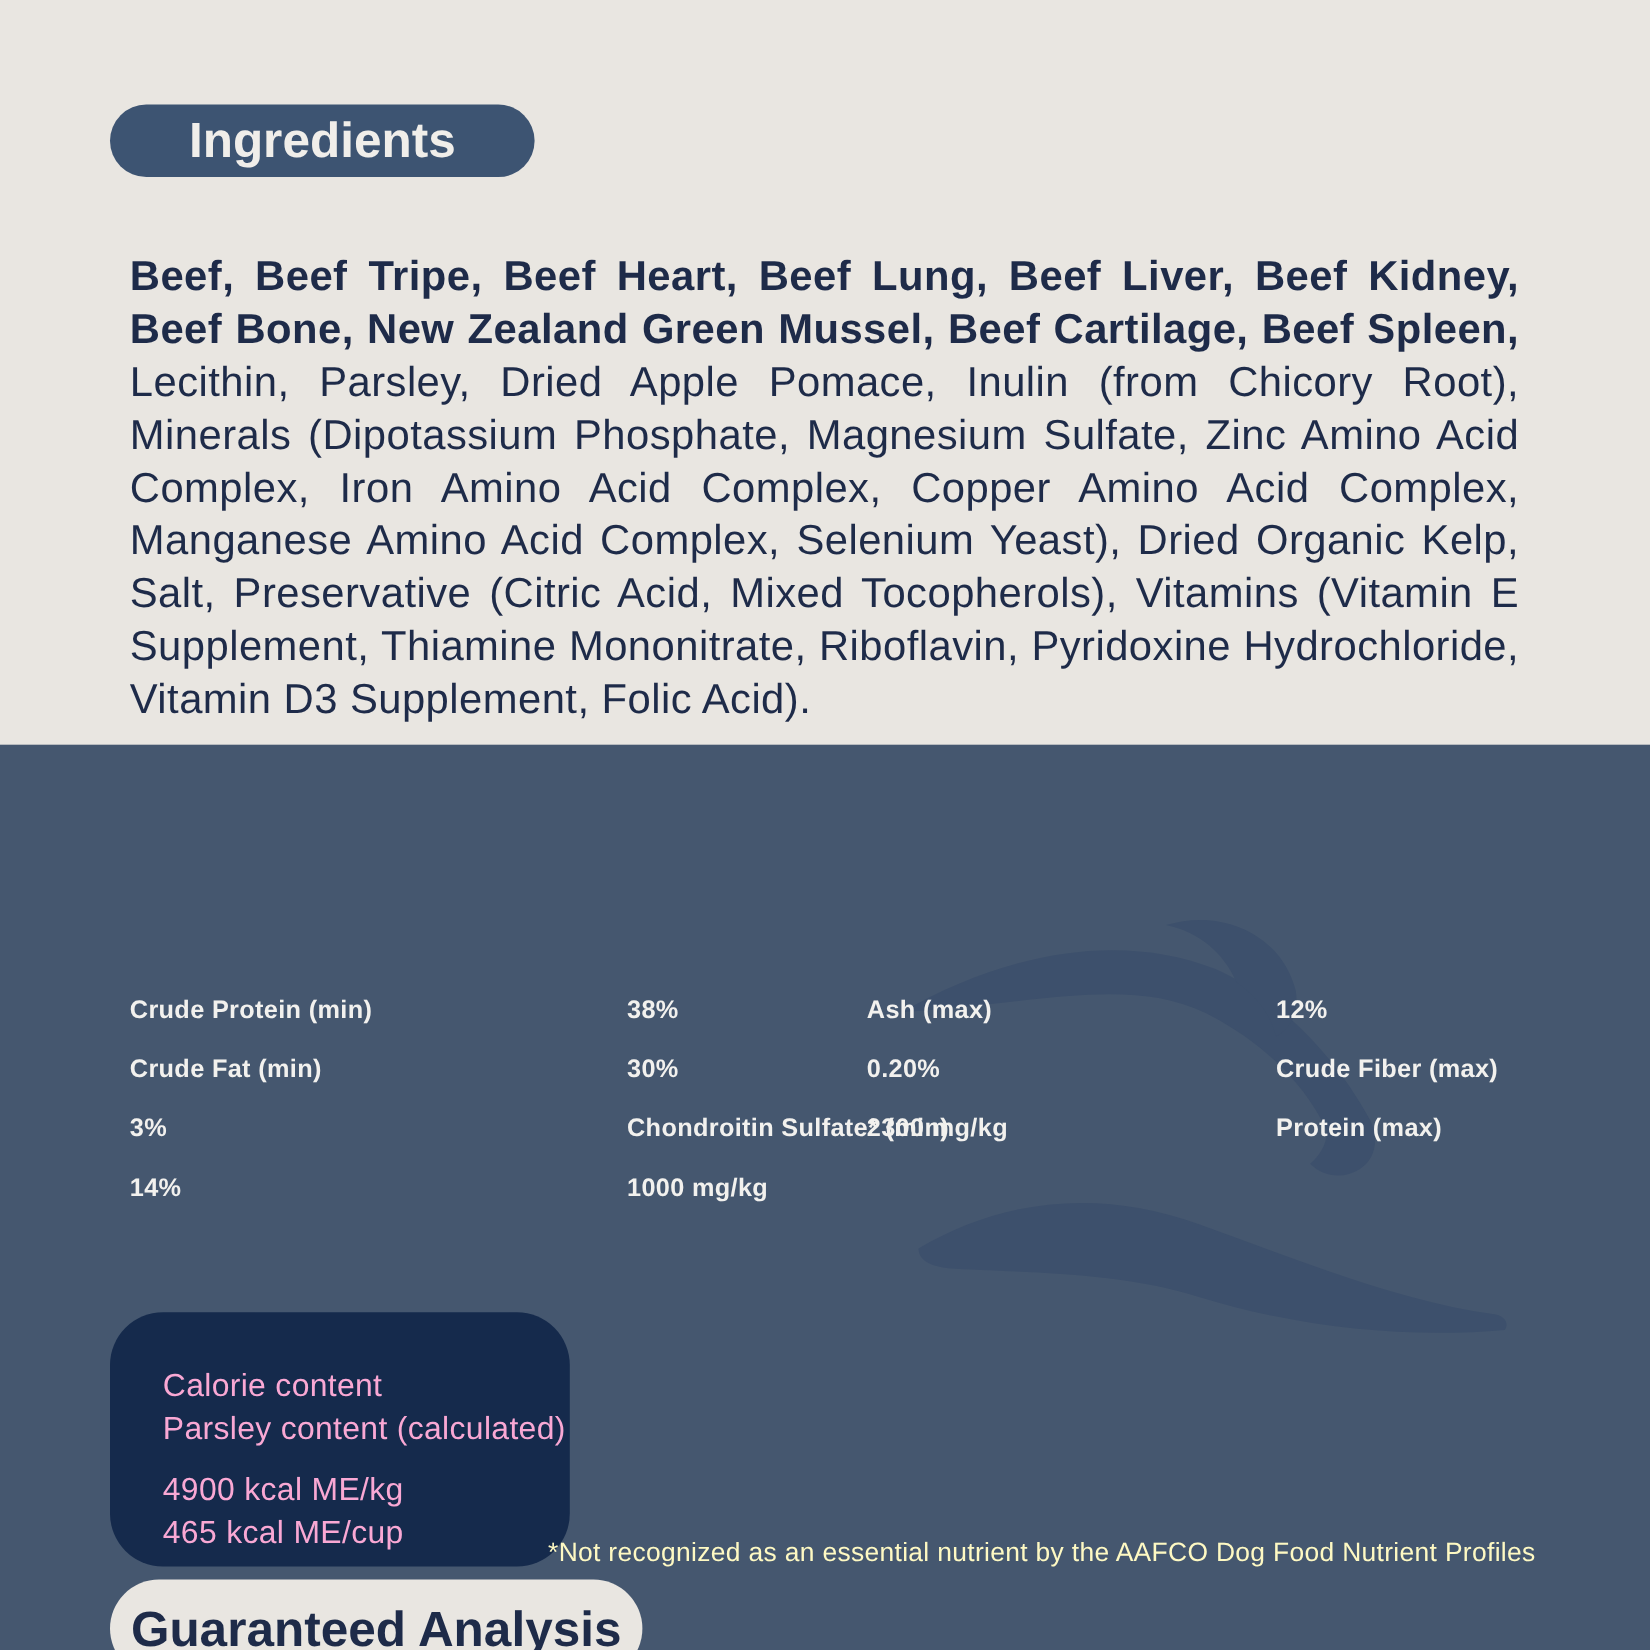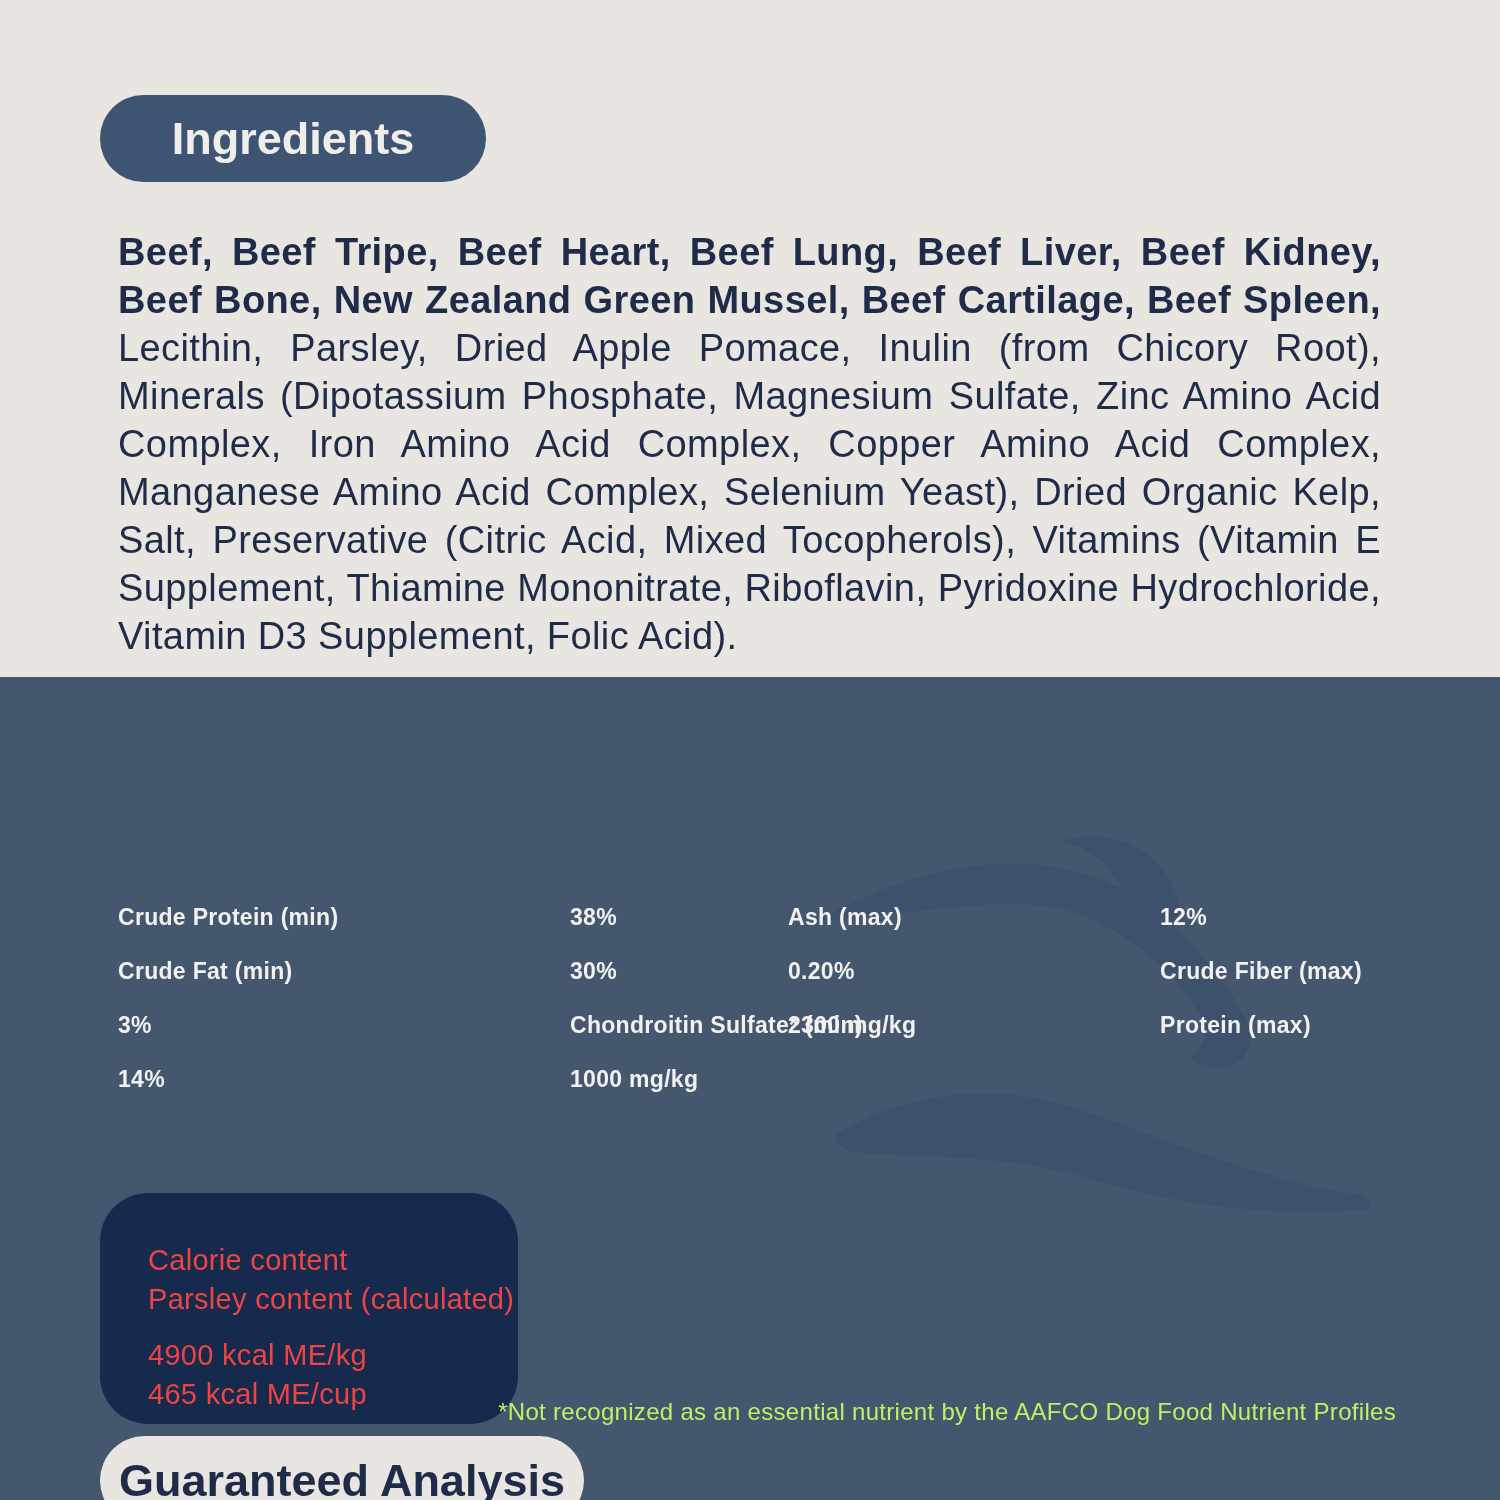--- a/index.html
+++ b/index.html
@@ -24,21 +24,21 @@
   .pill {
     position: absolute;
     display: flex;
     align-items: center;
     justify-content: center;
     border-radius: 46px;
     font-weight: 700;
   }
   .pill-dark {
     left: 100px; top: 95px;
-    width: 386px; height: 87px;
+    width: 386px; height: 66px;
     background: #3d5472;
     color: #f0eeea;
     font-size: 45px;
   }
   .pill-light {
     left: 100px; top: 759px;
     width: 484px; height: 89px;
     background: #e9e6e1;
     color: #1e2b49;
     font-size: 45px;
@@ -87,32 +87,32 @@
   }
   .ga-cell { white-space: nowrap; }
 
   .calorie-box {
     left: 100px; top: 516px;   
     width: 418px; height: 231px;
     background: #152a4c;
     border-radius: 48px;
     box-sizing: border-box;
     padding: 48px 0 0 48px;
-    color: #ef4444;
+    color: #f9a8d4;
   }
   .calorie-box .cal-line {
     font-size: 29px;
     line-height: 39px;
     letter-spacing: 0.3px;
   }
   .calorie-box .cal-gap { height: 17px; }
 
   .footnote {
     right: 104px; top: 721px;  
-    color: #bef264;
+    color: #fef9c3;
     font-size: 24px;
     letter-spacing: 0.3px;
     white-space: nowrap;
   }
 </style>
 </head>
 <body>
 
 <div class="page">
 

